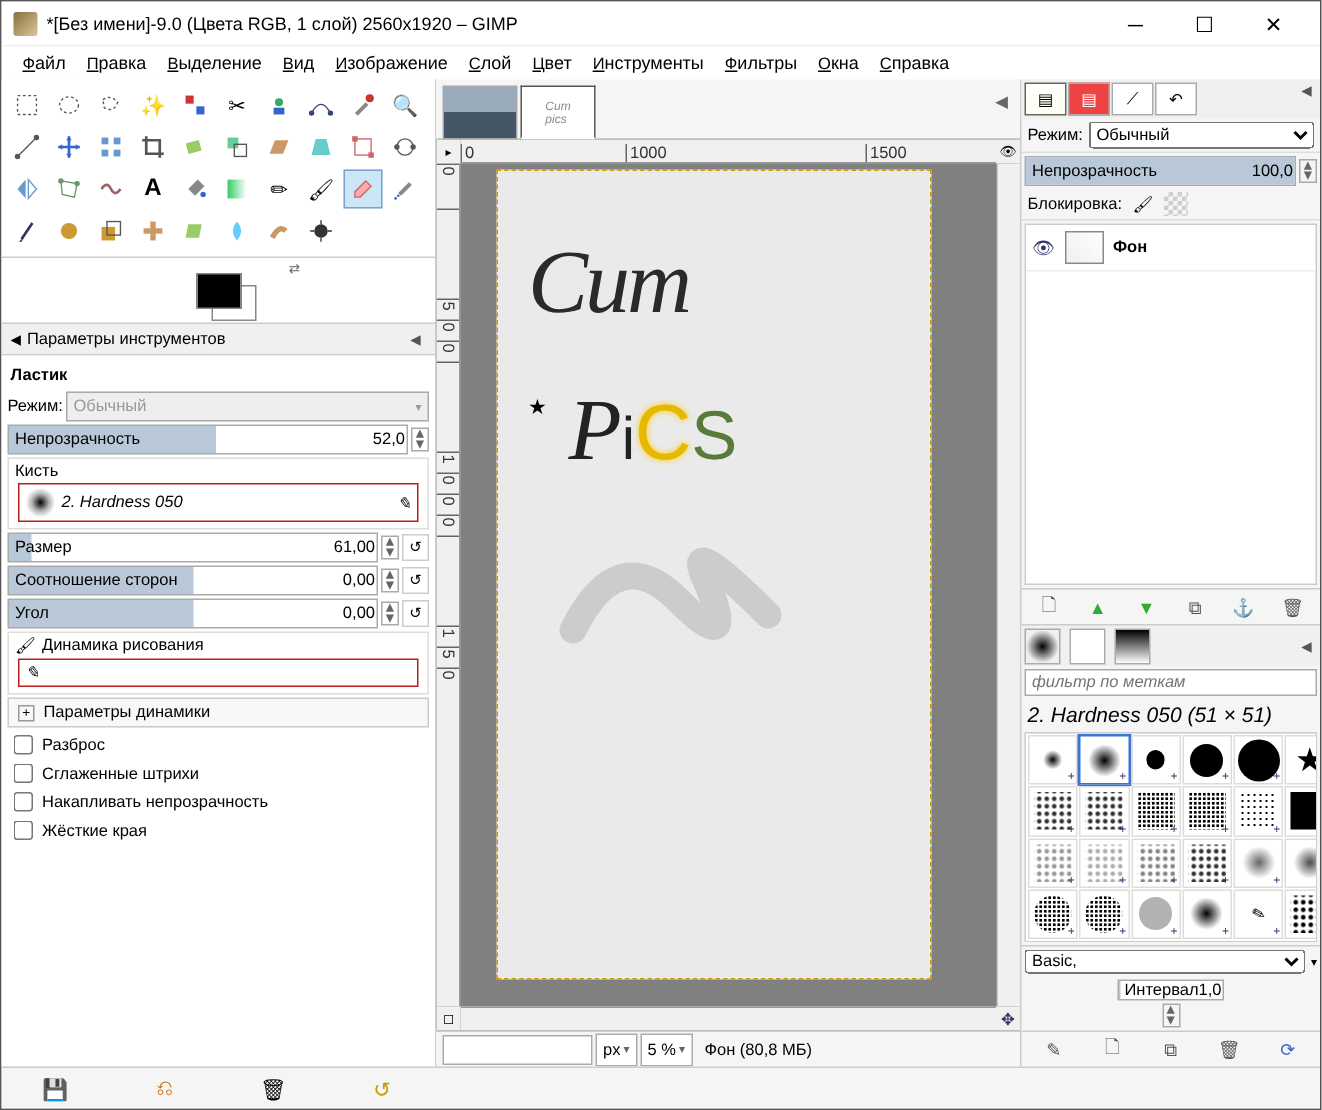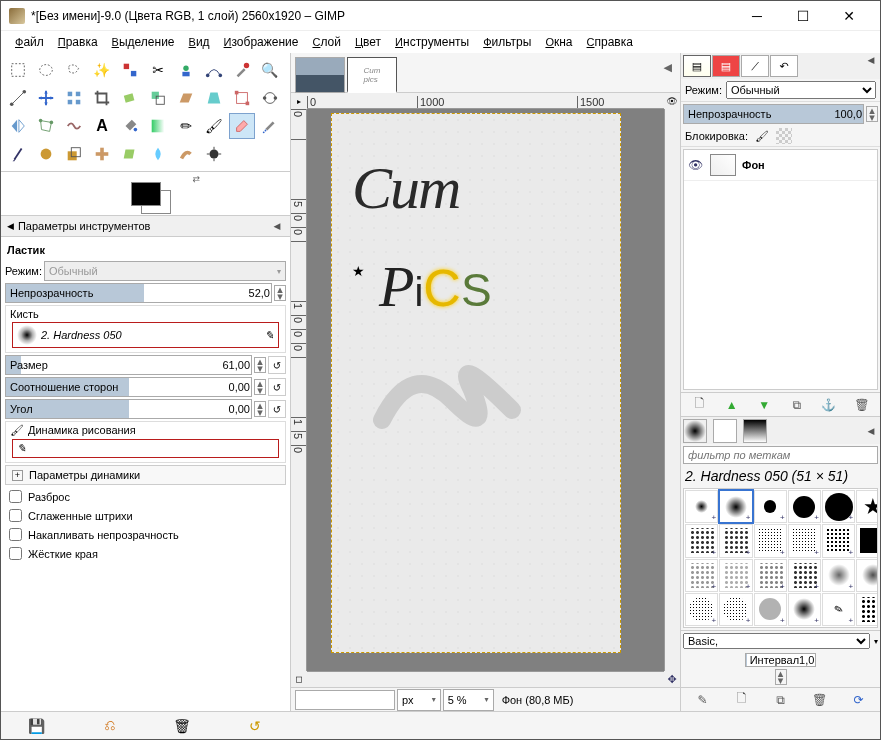--- a/index.html
+++ b/index.html
@@ -81,21 +81,21 @@
 .hw2 .s-letter { color:#5a7a3a; font-size:46px;}
 .hw2 .star { color:#000; font-size:14px; position:relative; top:-30px;}
 .scribble { margin-top:20px; }
 .scribble svg path { stroke:#ccc; stroke-width:18px; fill:none; stroke-linecap:round;}
 .scroll-h { position:absolute; bottom:0; left:16px; right:16px; height:16px; background:#f0f0f0; border-top:1px solid #999;}
 .scroll-v { position:absolute; top:16px; right:0; bottom:16px; width:16px; background:#f0f0f0; border-left:1px solid #999;}
 .nav-corner { position:absolute; bottom:0; right:0; width:16px; height:16px; background:#f0f0f0; display:flex; align-items:center; justify-content:center; color:#336;}
 
 .canvas-status { height: 24px; background: #f5f5f5; display: flex; align-items: center; gap: 2px; padding: 0 4px; border-top:1px solid #ccc;}
 .status-field { border:1px solid #aaa; background:#fff; padding:2px 8px; height:20px; display:flex; align-items:center; font-size:11px;}
-.status-dropdown { border:1px solid #aaa; background:#fff; padding:10px 4px; height:20px; display:flex; align-items:center; gap:18px;}
+.status-dropdown { border:1px solid #aaa; background:#fff; padding:10px 4px; height:20px; display:flex; align-items:center; gap:2px;}
 .status-dropdown .chev { font-size:8px; color:#666;}
 
 
 .layers-tabs { height:26px; display:flex; padding:2px; gap:1px; background:#f0f0f0;}
 .layers-tab { width:28px; height:22px; display:flex; align-items:center; justify-content:center; border:1px solid #aaa; background:#fff;}
 .layers-tab.active { background:#fff; border-color:#666;}
 .layer-mode-row { padding:2px 4px; display:flex; align-items:center; gap:4px; font-size:11px; border-bottom:1px solid #ddd;}
 .layer-mode-row select { flex:1; font-size:11px; height:18px;}
 .layer-opacity { margin:2px; }
 .layer-lock-row { padding:2px 4px; display:flex; align-items:center; gap:6px; font-size:11px; border-bottom:1px solid #ddd;}

